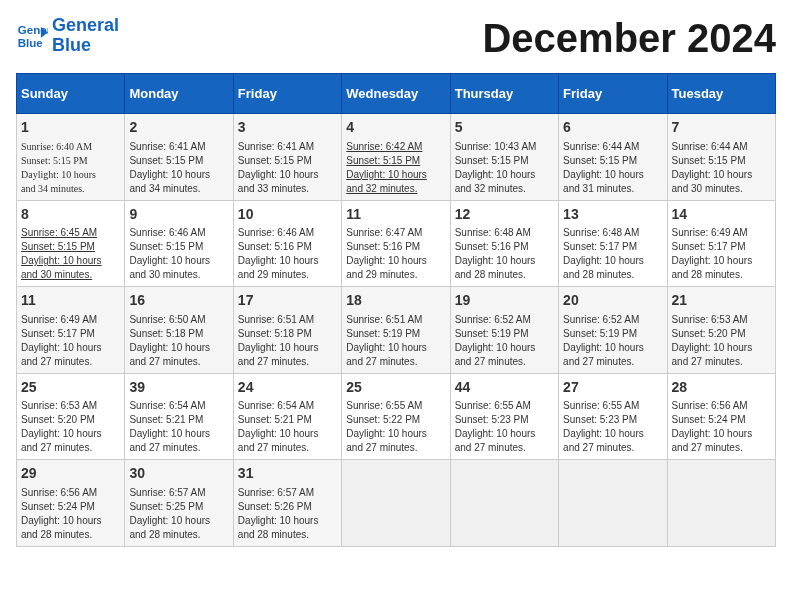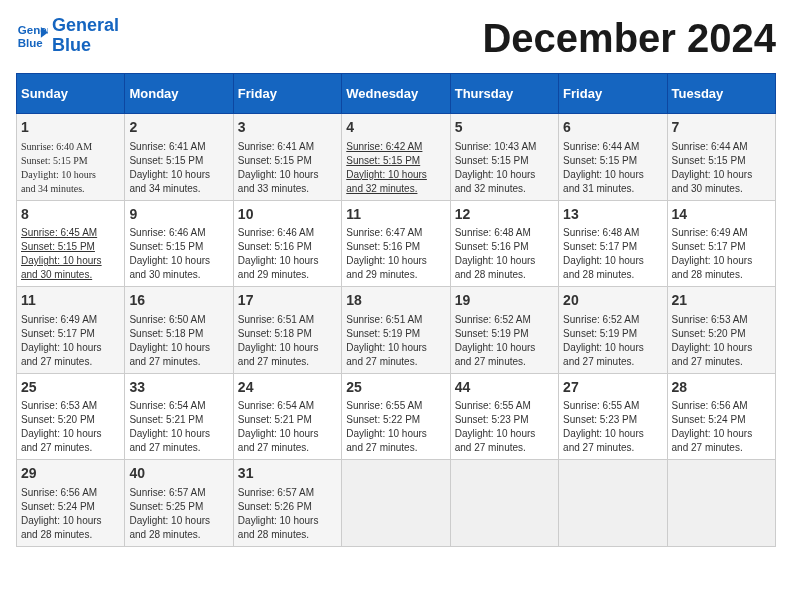--- a/index.html
+++ b/index.html
@@ -271,21 +271,21 @@
       </tr>
       <tr>
         <td>
           <span class="day-num">25</span>
           <div class="day-info" style="white-space: pre-line;">Sunrise: 6:53 AM
 Sunset: 5:20 PM
 Daylight: 10 hours
 and 27 minutes.</div>
         </td>
         <td>
-          <span class="day-num">33</span>
+          <span class="day-num">39</span>
           <div class="day-info" style="white-space: pre-line;">Sunrise: 6:54 AM
 Sunset: 5:21 PM
 Daylight: 10 hours
 and 27 minutes.</div>
         </td>
         <td>
           <span class="day-num">24</span>
           <div class="day-info" style="white-space: pre-line;">Sunrise: 6:54 AM
 Sunset: 5:21 PM
 Daylight: 10 hours
@@ -322,21 +322,21 @@
       </tr>
       <tr>
         <td>
           <span class="day-num">29</span>
           <div class="day-info" style="white-space: pre-line;">Sunrise: 6:56 AM
 Sunset: 5:24 PM
 Daylight: 10 hours
 and 28 minutes.</div>
         </td>
         <td>
-          <span class="day-num">40</span>
+          <span class="day-num">30</span>
           <div class="day-info" style="white-space: pre-line;">Sunrise: 6:57 AM
 Sunset: 5:25 PM
 Daylight: 10 hours
 and 28 minutes.</div>
         </td>
         <td>
           <span class="day-num">31</span>
           <div class="day-info" style="white-space: pre-line;">Sunrise: 6:57 AM
 Sunset: 5:26 PM
 Daylight: 10 hours

